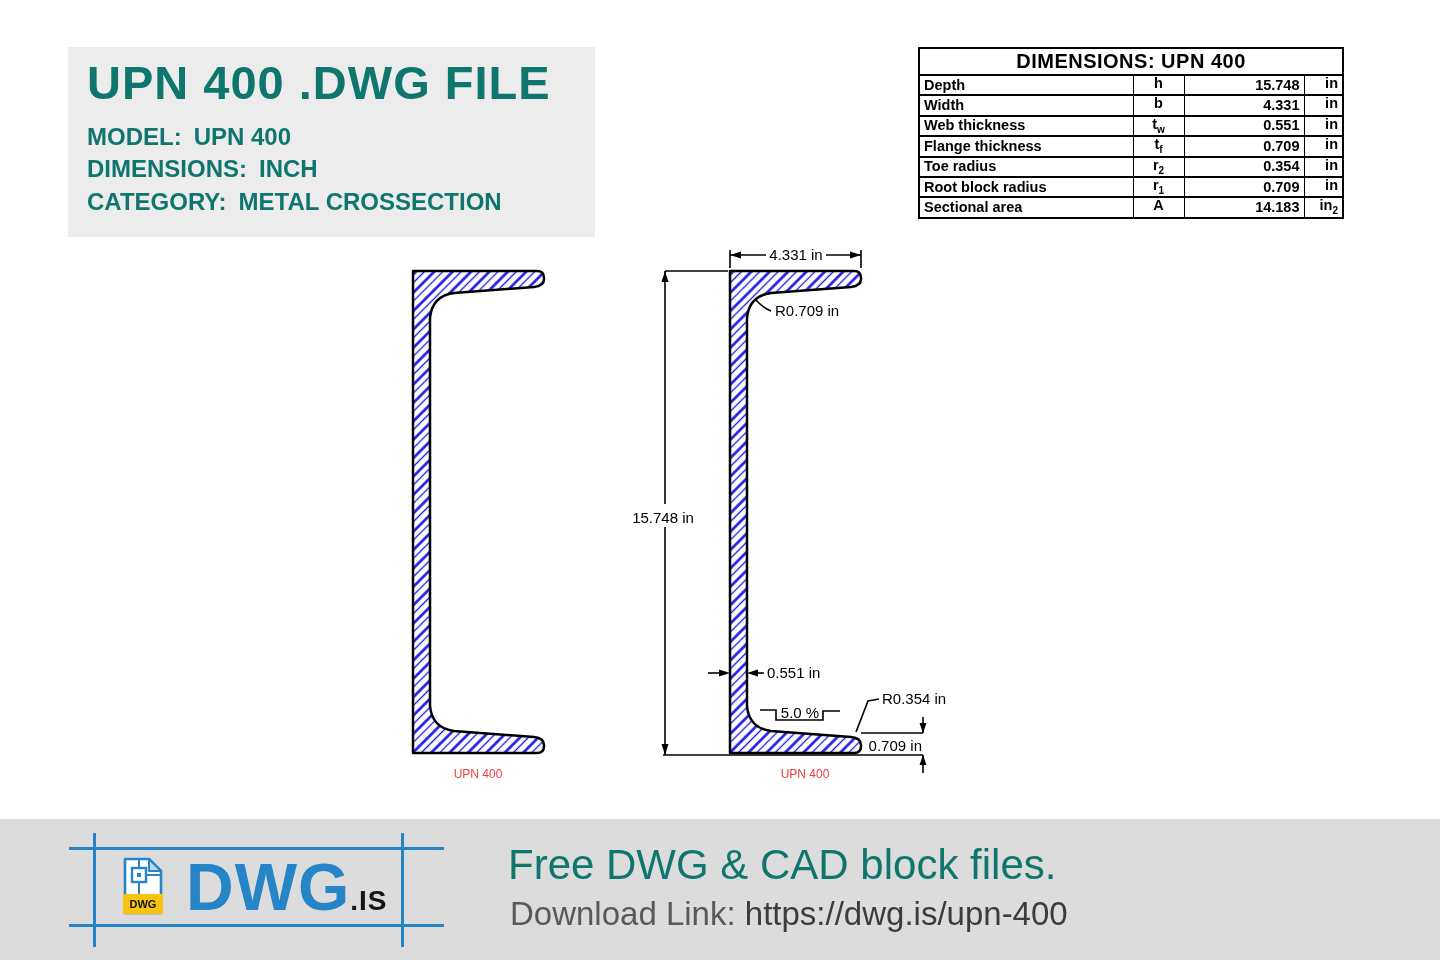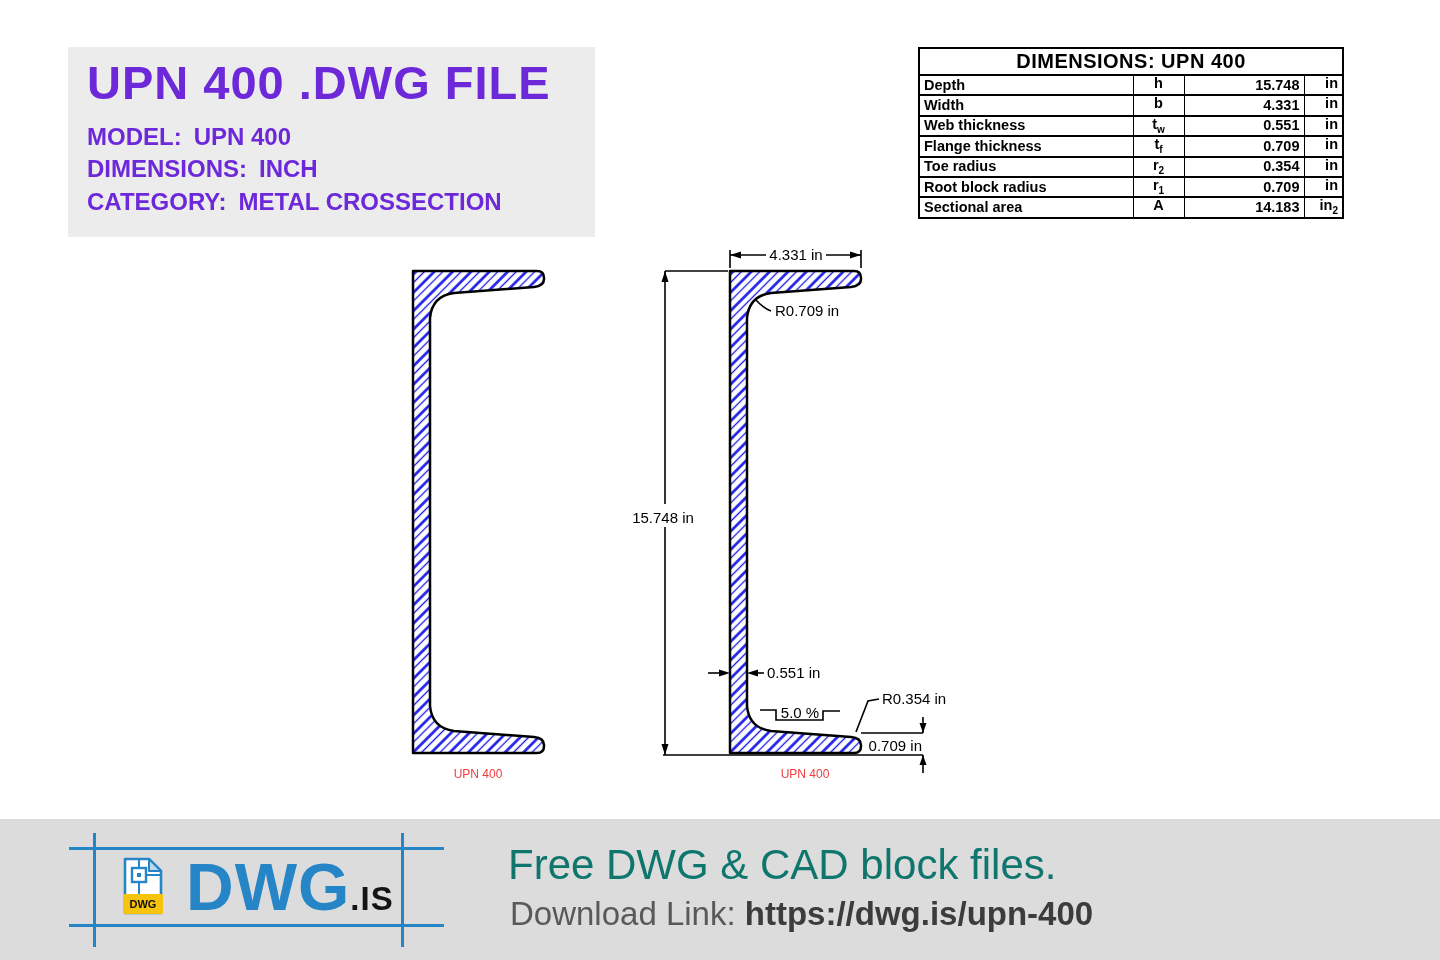--- a/index.html
+++ b/index.html
@@ -6,21 +6,21 @@
   html, body { background: #ffffff; }
   body { font-family: "Liberation Sans", sans-serif; }
   #page {
     position: relative; width: 1440px; height: 960px;
     background: #ffffff; overflow: hidden;
   }
 
   
   .title-box {
     position: absolute; left: 68px; top: 47px; width: 527px; height: 190px;
-    background: #ececec; padding: 10px 0 0 19px; color: #6d28d9;
+    background: #ececec; padding: 10px 0 0 19px; color: #0f766e;
   }
   .title-box h1 {
     font-size: 47px; font-weight: bold; letter-spacing: 1px; line-height: 1.1;
     margin-bottom: 12px; white-space: nowrap;
   }
   .meta-line { font-size: 24px; font-weight: 600; line-height: 32.5px; white-space: nowrap; }
   .meta-line .meta-label { margin-right: 12px; }
 
   
   .dims-table-wrap { position: absolute; left: 918px; top: 47px; width: 424px; }
@@ -59,30 +59,30 @@
   #cl-v1 { left: 93px;  top: 14px; width: 3px; height: 114px; }
   #cl-v2 { left: 401px; top: 14px; width: 3px; height: 114px; }
   #cl-h1 { left: 69px;  top: 28px; width: 375px; height: 3px; }
   #cl-h2 { left: 69px;  top: 105px; width: 375px; height: 3px; }
   .doc-icon { position: absolute; left: 122px; top: 37px; }
   .logo-text {
     position: absolute; left: 186px; top: 30px;
     display: flex; align-items: baseline; white-space: nowrap;
   }
   .logo-dwg { font-size: 66px; font-weight: bold; color: #2585c7; letter-spacing: 1px; }
-  .logo-is  { font-size: 33px; font-weight: bold; color: #141414; letter-spacing: 1px; }
+  .logo-is  { font-size: 28px; font-weight: bold; color: #141414; letter-spacing: 1px; }
   .tagline {
     position: absolute; left: 508px; top: 22px;
     font-size: 42px; color: #0f766e; white-space: nowrap;
   }
   .download-line {
     position: absolute; left: 510px; top: 76px;
     font-size: 33px; color: #595959; white-space: nowrap;
   }
-  .download-url { font-weight: bold; color: #3c3c3c; }
+  .download-url { font-weight: normal; color: #3c3c3c; }
 </style>
 </head>
 <body>
 
 <div id="page">
 
   <div class="title-box">
     <h1>UPN 400 .DWG FILE</h1>
     <div class="meta-line">
       <span class="meta-label">MODEL:</span><span>UPN 400</span>

